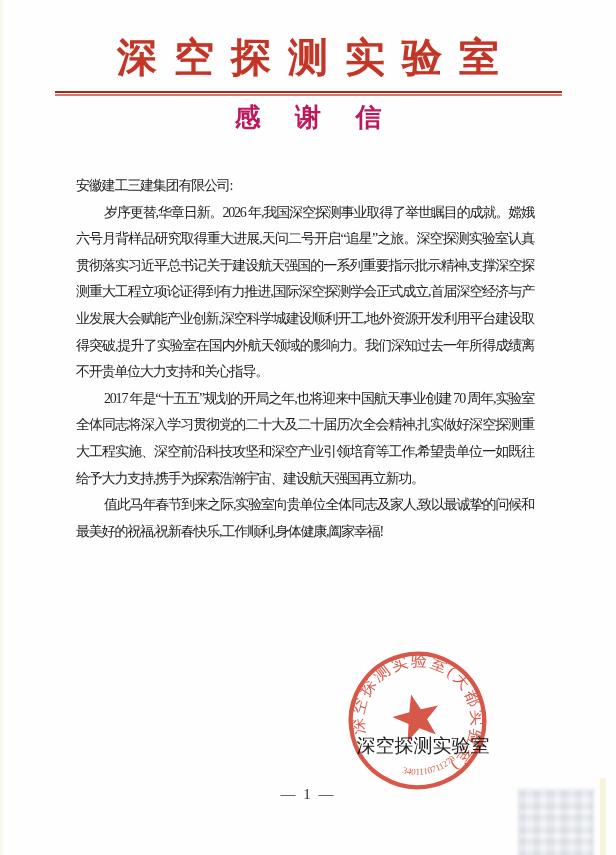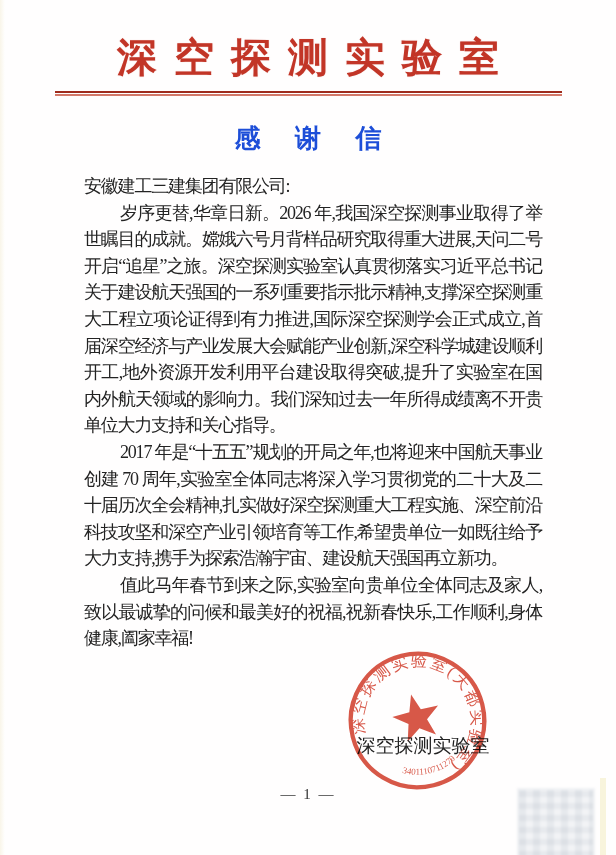--- a/index.html
+++ b/index.html
@@ -17,27 +17,27 @@
     position:absolute;top:30px;left:0;width:100%;text-align:center;
     font-size:40px;font-weight:700;letter-spacing:17px;text-indent:17px;
     color:#c23527;margin:0;
     text-shadow:0 0 1px rgba(194,53,39,.35);
   }
   .red-rule{
     position:absolute;top:91px;left:55px;width:507px;height:5px;
     background:linear-gradient(#9e2b1c 0 36%,#ffffff 36% 52%,#d3796a 52% 100%);
   }
   .letter-title{
-    position:absolute;top:121px;left:0;width:100%;text-align:center;
+    position:absolute;top:100px;left:0;width:100%;text-align:center;
     font-size:26px;font-weight:700;letter-spacing:14px;text-indent:14px;
-    color:#1d4ed8;margin:0;
+    color:#be185d;margin:0;
   }
   .letter-body{
-    position:absolute;top:173px;left:84px;width:458px;
-    font-size:18px;line-height:26.6px;letter-spacing:-1.2px;
+    position:absolute;top:173px;left:76px;width:458px;
+    font-size:14px;line-height:26.6px;letter-spacing:-1.2px;
     text-align:justify;color:#232323;
   }
   .letter-body p{margin:0;}
   .letter-body p.para{text-indent:2em;}
   .signature-block{
     position:absolute;left:348px;top:731px;width:150px;
     text-align:center;font-size:19px;line-height:29px;color:#232323;
   }
   .seal{
     position:absolute;left:346px;top:649px;width:143px;height:143px;

